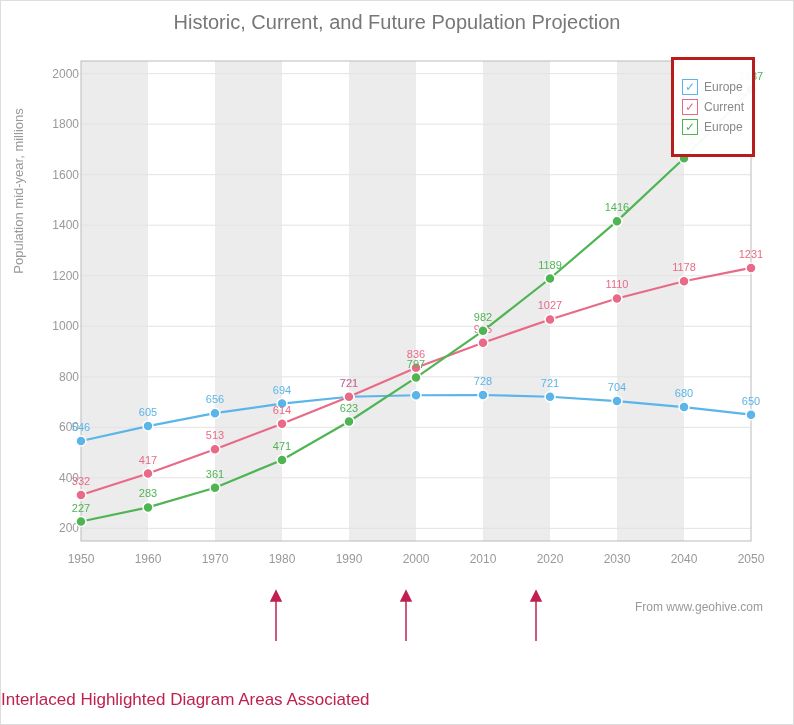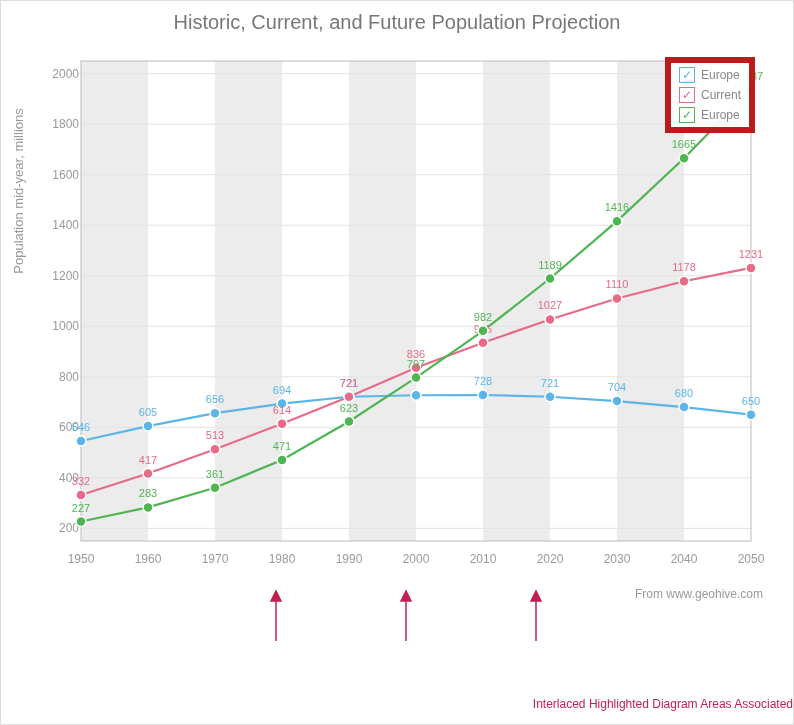--- a/index.html
+++ b/index.html
@@ -37,49 +37,49 @@
     transform: rotate(-90deg);
     transform-origin: left top;
     font-size: 13px;
     color: #999;
     width: 220px;
     text-align: center;
   }
   .source {
     position: absolute;
     right: 30px;
-    bottom: 123px;
+    bottom: 110px;
     font-size: 12px;
     color: #999;
     margin-top: 48px;
   }
   .annotation {
     position: absolute;
     left: 0;
     right: 0;
     bottom: 12px;
-    text-align: right;
+    text-align: left;
     color: #c02050;
-    font-size: 12px;
+    font-size: 17px;
     line-height: 1.35;
   }
   .arrow {
     stroke: #c02050;
     stroke-width: 1.5;
     fill: none;
   }
   .arrowhead { fill: #c02050; }
   .legend {
     position: absolute;
     right: 6px;
     top: 6px;
-    border: 6px solid #b91c1c;
+    border: 3px solid #b91c1c;
     background: rgba(255,255,255,0.95);
     font-size: 12px;
-    padding: 2px 8px;
+    padding: 17px 8px;
   }
   .legend-row { display: flex; align-items: center; gap: 6px; padding: 2px 0; }
   .legend-mark {
     width: 16px; height: 16px; display:flex; align-items:center; justify-content:center;
     border: 1.5px solid;
   }
   .legend-mark.chk { position: relative; }
   .legend-mark.chk::after { content:"✓"; font-size:12px; line-height:1; }
   .lbl { color: #888; }
   .tick-text { font-size: 12px; fill: #999; }

